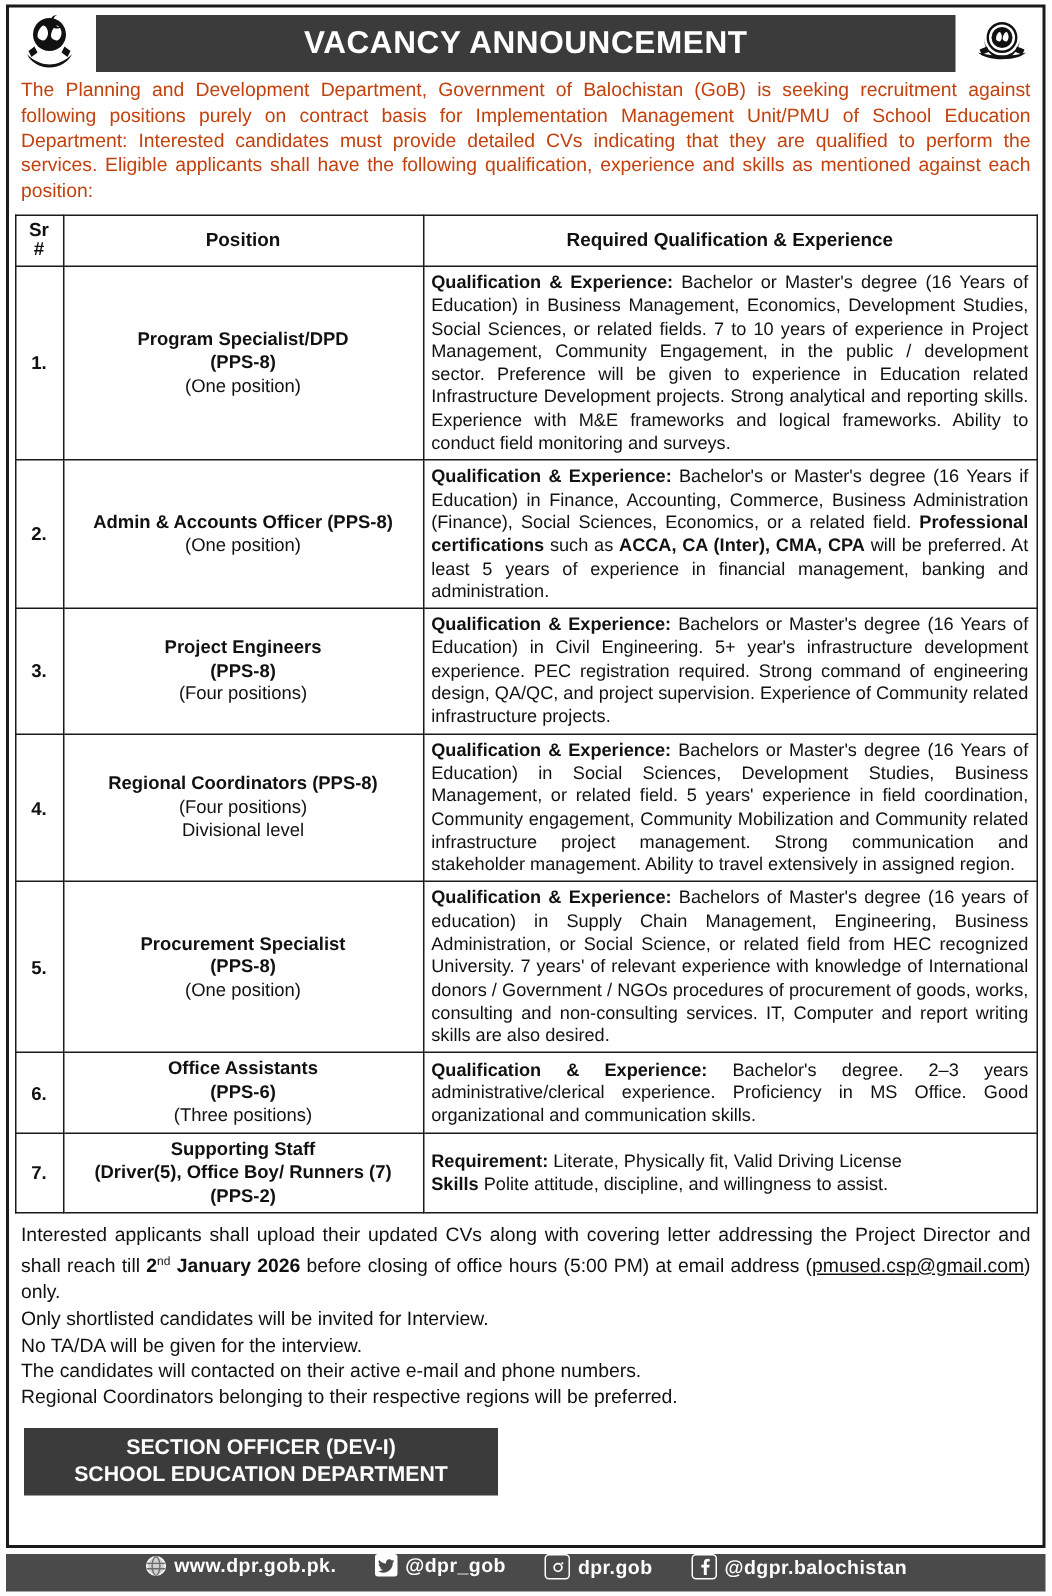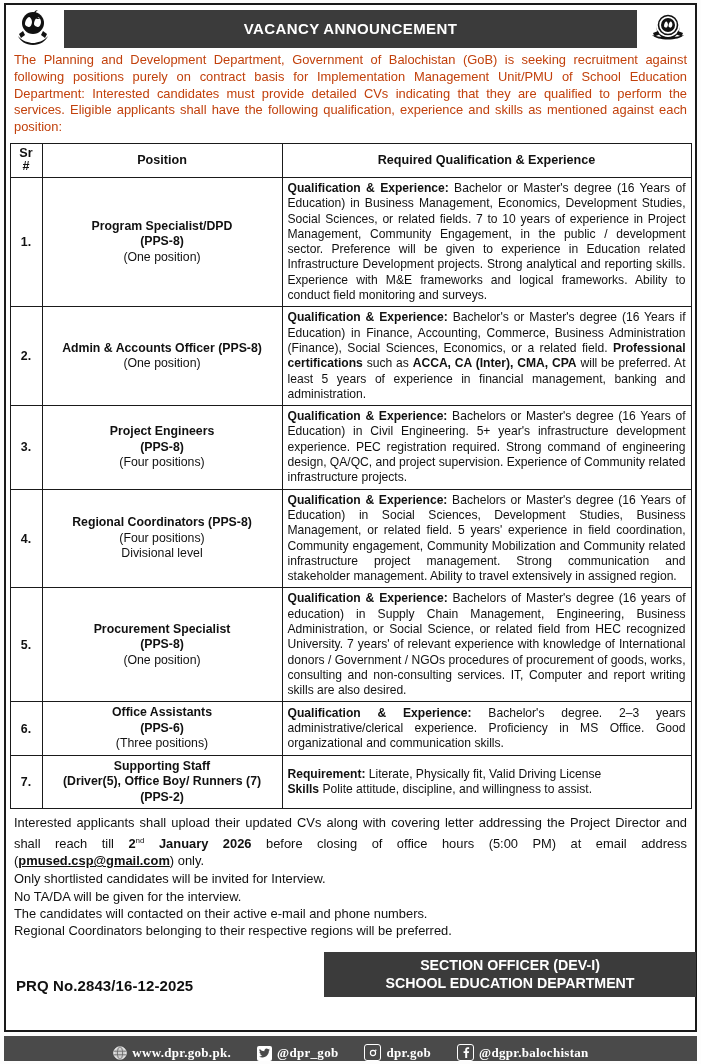--- a/index.html
+++ b/index.html
@@ -45,21 +45,21 @@
     position: relative;
   }
   .logo svg { display:block; }
   .banner {
     flex: 1 1 auto;
     margin: 0 10px;
     background: #3b3b3b;
     color: #ffffff;
     text-align: center;
     font-weight: bold;
-    font-size: 15px;
+    font-size: 21px;
     letter-spacing: 0.4px;
     padding: 9px 0 9px 0;
     height: 38px;
     box-sizing: border-box;
     line-height: 20px;
   }
   .intro {
     padding: 1px 8px 4px 8px;
     font-size: 12.9px;
     line-height: 16.8px;
@@ -118,21 +118,21 @@
     line-height: 17.2px;
   }
   .notes .para {
     text-align: justify;
     text-justify: inter-word;
     margin: 0 0 1px 0;
   }
   .notes .line { margin: 0; }
   .notes b { font-weight: bold; }
   .notes sup { font-size: 8px; vertical-align: super; }
-  .email { text-decoration: underline; font-weight: bold; }
+  .email { text-decoration: underline; }
   
   .sig-wrap {
     display: flex;
     align-items: flex-end;
     justify-content: space-between;
     margin-top: 10px;
     padding: 0 0 0 10px;
   }
   .prq {
     font-size: 15px;
@@ -142,39 +142,39 @@
     white-space: nowrap;
   }
   .sig-box {
     background: #3b3b3b;
     color: #fff;
     text-align: center;
     font-weight: bold;
     font-size: 14.2px;
     line-height: 18px;
     padding: 4px 12px 5px 12px;
-    width: 372px;
+    width: 316px;
     box-sizing: border-box;
     margin-right: -1px;
   }
   
   .social-bar {
     position: absolute;
     left: 4px;
     top: 1036px;
     width: 693px;
     height: 25px;
     background: #4a4a4a;
     color: #ffffff;
     display: flex;
-    align-items: flex-end;
+    align-items: flex-start;
     justify-content: center;
     gap: 0px;
     box-sizing: border-box;
-    font-family: Liberation Serif, serif;
+    font-family: Liberation Sans, sans-serif;
   }
   .social-item {
     display: flex;
     align-items: center;
     gap: 5px;
     font-size: 13px;
     font-weight: bold;
     letter-spacing: 0.3px;
     padding: 0 13px;
     white-space: nowrap;
@@ -355,21 +355,20 @@
       <p class="para">
         <span>Interested applicants shall upload their updated CVs along with covering letter addressing the Project Director and shall reach till </span><b>2</b><sup>nd</sup><b> January 2026</b><span> before closing of office hours (5:00 PM) at email address (</span><span class="email">pmused.csp@gmail.com</span><span>) only.</span>
       </p>
       <p class="line">Only shortlisted candidates will be invited for Interview.</p>
       <p class="line">No TA/DA will be given for the interview.</p>
       <p class="line">The candidates will contacted on their active e-mail and phone numbers.</p>
       <p class="line">Regional Coordinators belonging to their respective regions will be preferred.</p>
     </div>
 
     <div class="sig-wrap">
-      <div class="prq">PRQ No.2843/16-12-2025</div>
       <div class="sig-box">
         <div>SECTION OFFICER (DEV-I)</div>
         <div>SCHOOL EDUCATION DEPARTMENT</div>
       </div>
     </div>
 
   </div>
 
   <div class="social-bar">
     <div class="social-item">

